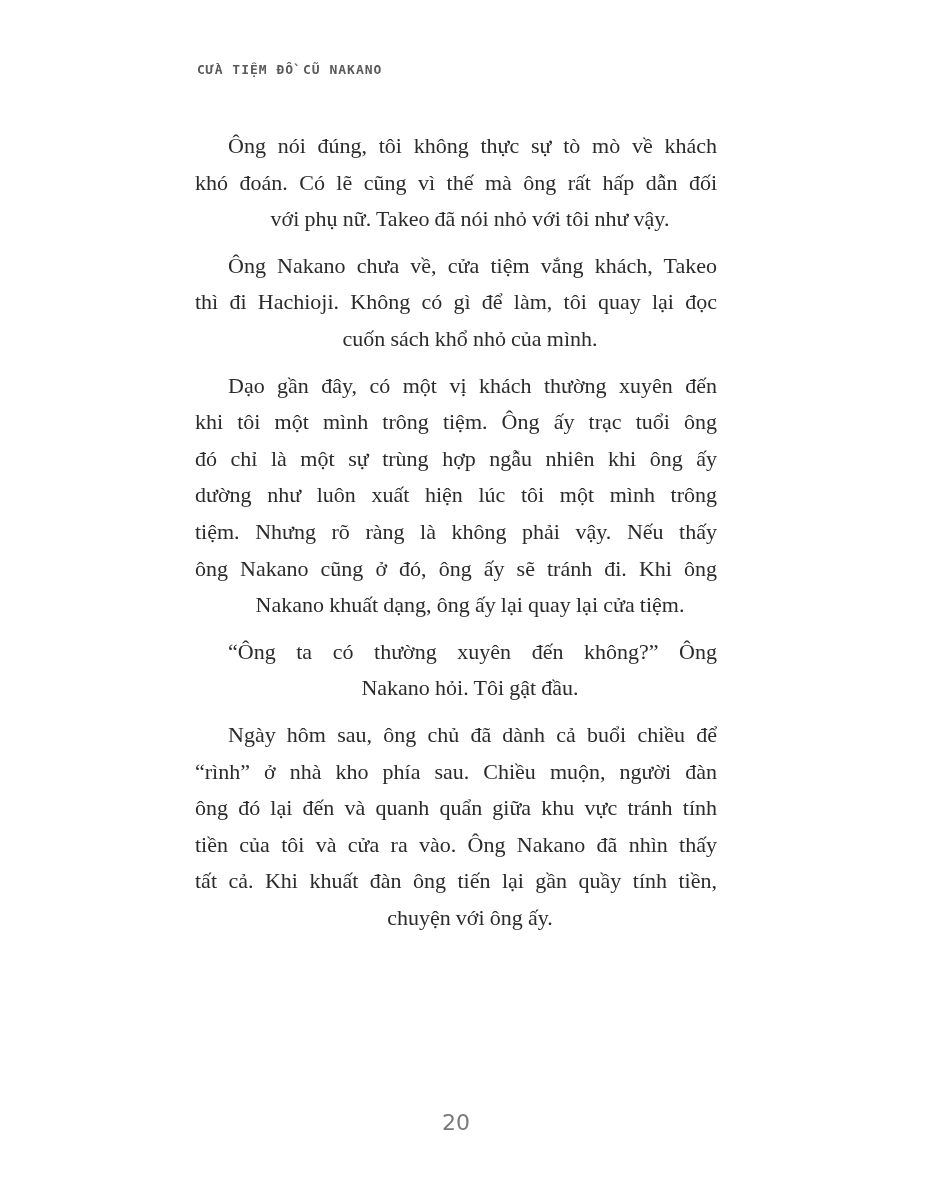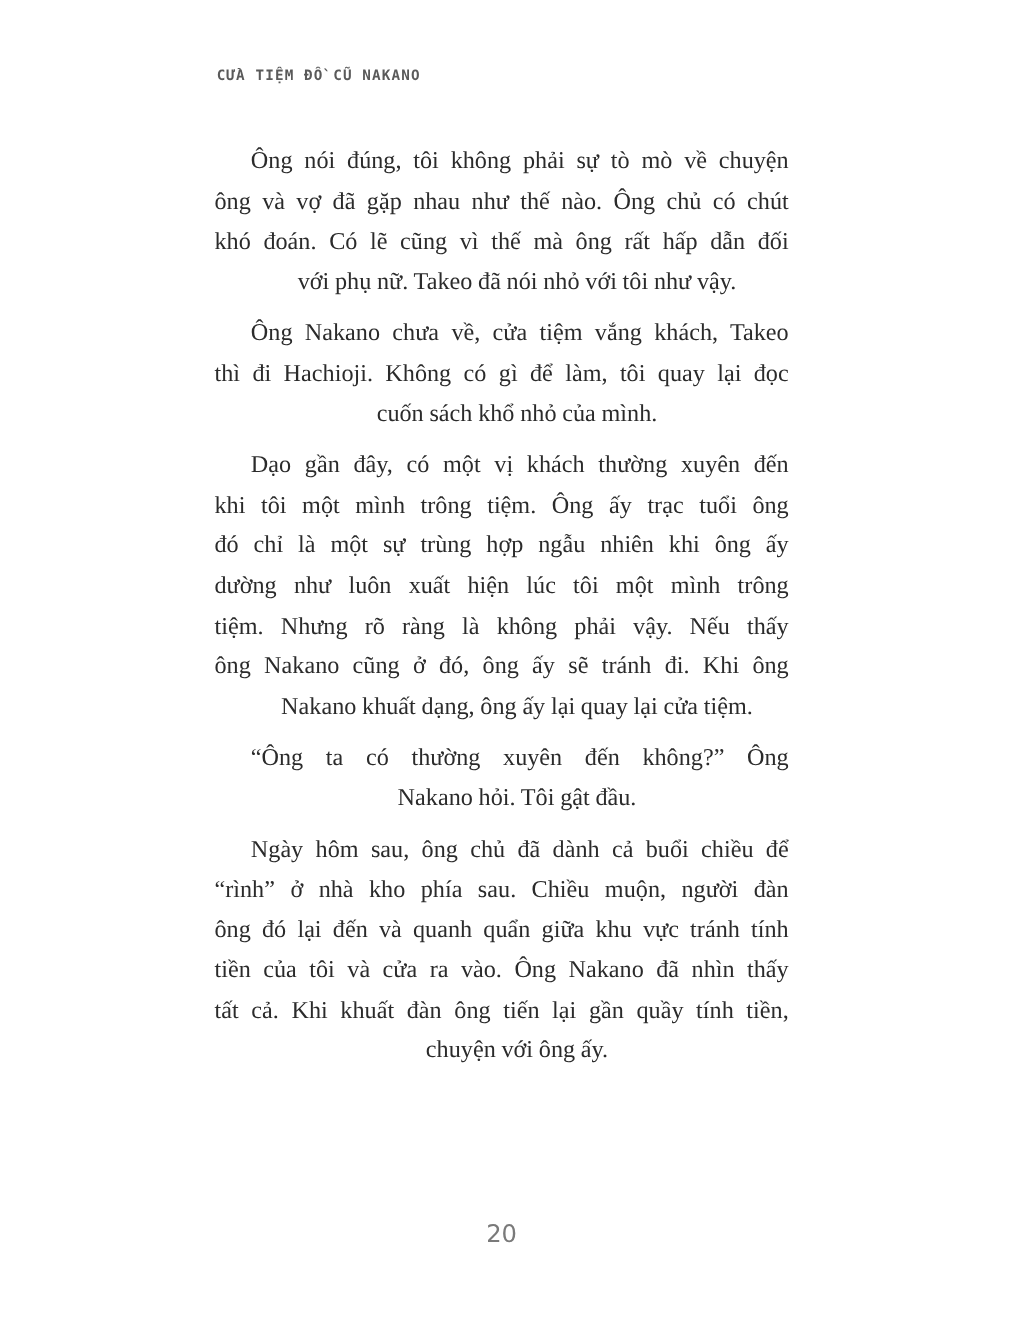--- a/index.html
+++ b/index.html
@@ -57,22 +57,21 @@
   }
 </style>
 </head>
 <body>
 
 <div class="page">
   <div class="running-header">CỬA TIỆM ĐỒ CŨ NAKANO</div>
 
   <div class="text-block">
       <div class="para">
-        <div class="line first just">Ông nói đúng, tôi không phải sự tò mò về chuyện</div>
-        <div class="line just">ông và vợ đã gặp nhau như thế nào. Ông chủ có chút</div>
+        <div class="line first just">Ông nói đúng, tôi không thực sự tò mò về khách</div>
         <div class="line just">khó đoán. Có lẽ cũng vì thế mà ông rất hấp dẫn đối</div>
         <div class="line last">với phụ nữ. Takeo đã nói nhỏ với tôi như vậy.</div>
       </div>
       <div class="para">
         <div class="line first just">Ông Nakano chưa về, cửa tiệm vắng khách, Takeo</div>
         <div class="line just">thì đi Hachioji. Không có gì để làm, tôi quay lại đọc</div>
         <div class="line last">cuốn sách khổ nhỏ của mình.</div>
       </div>
       <div class="para">
         <div class="line first just">Dạo gần đây, có một vị khách thường xuyên đến</div>

